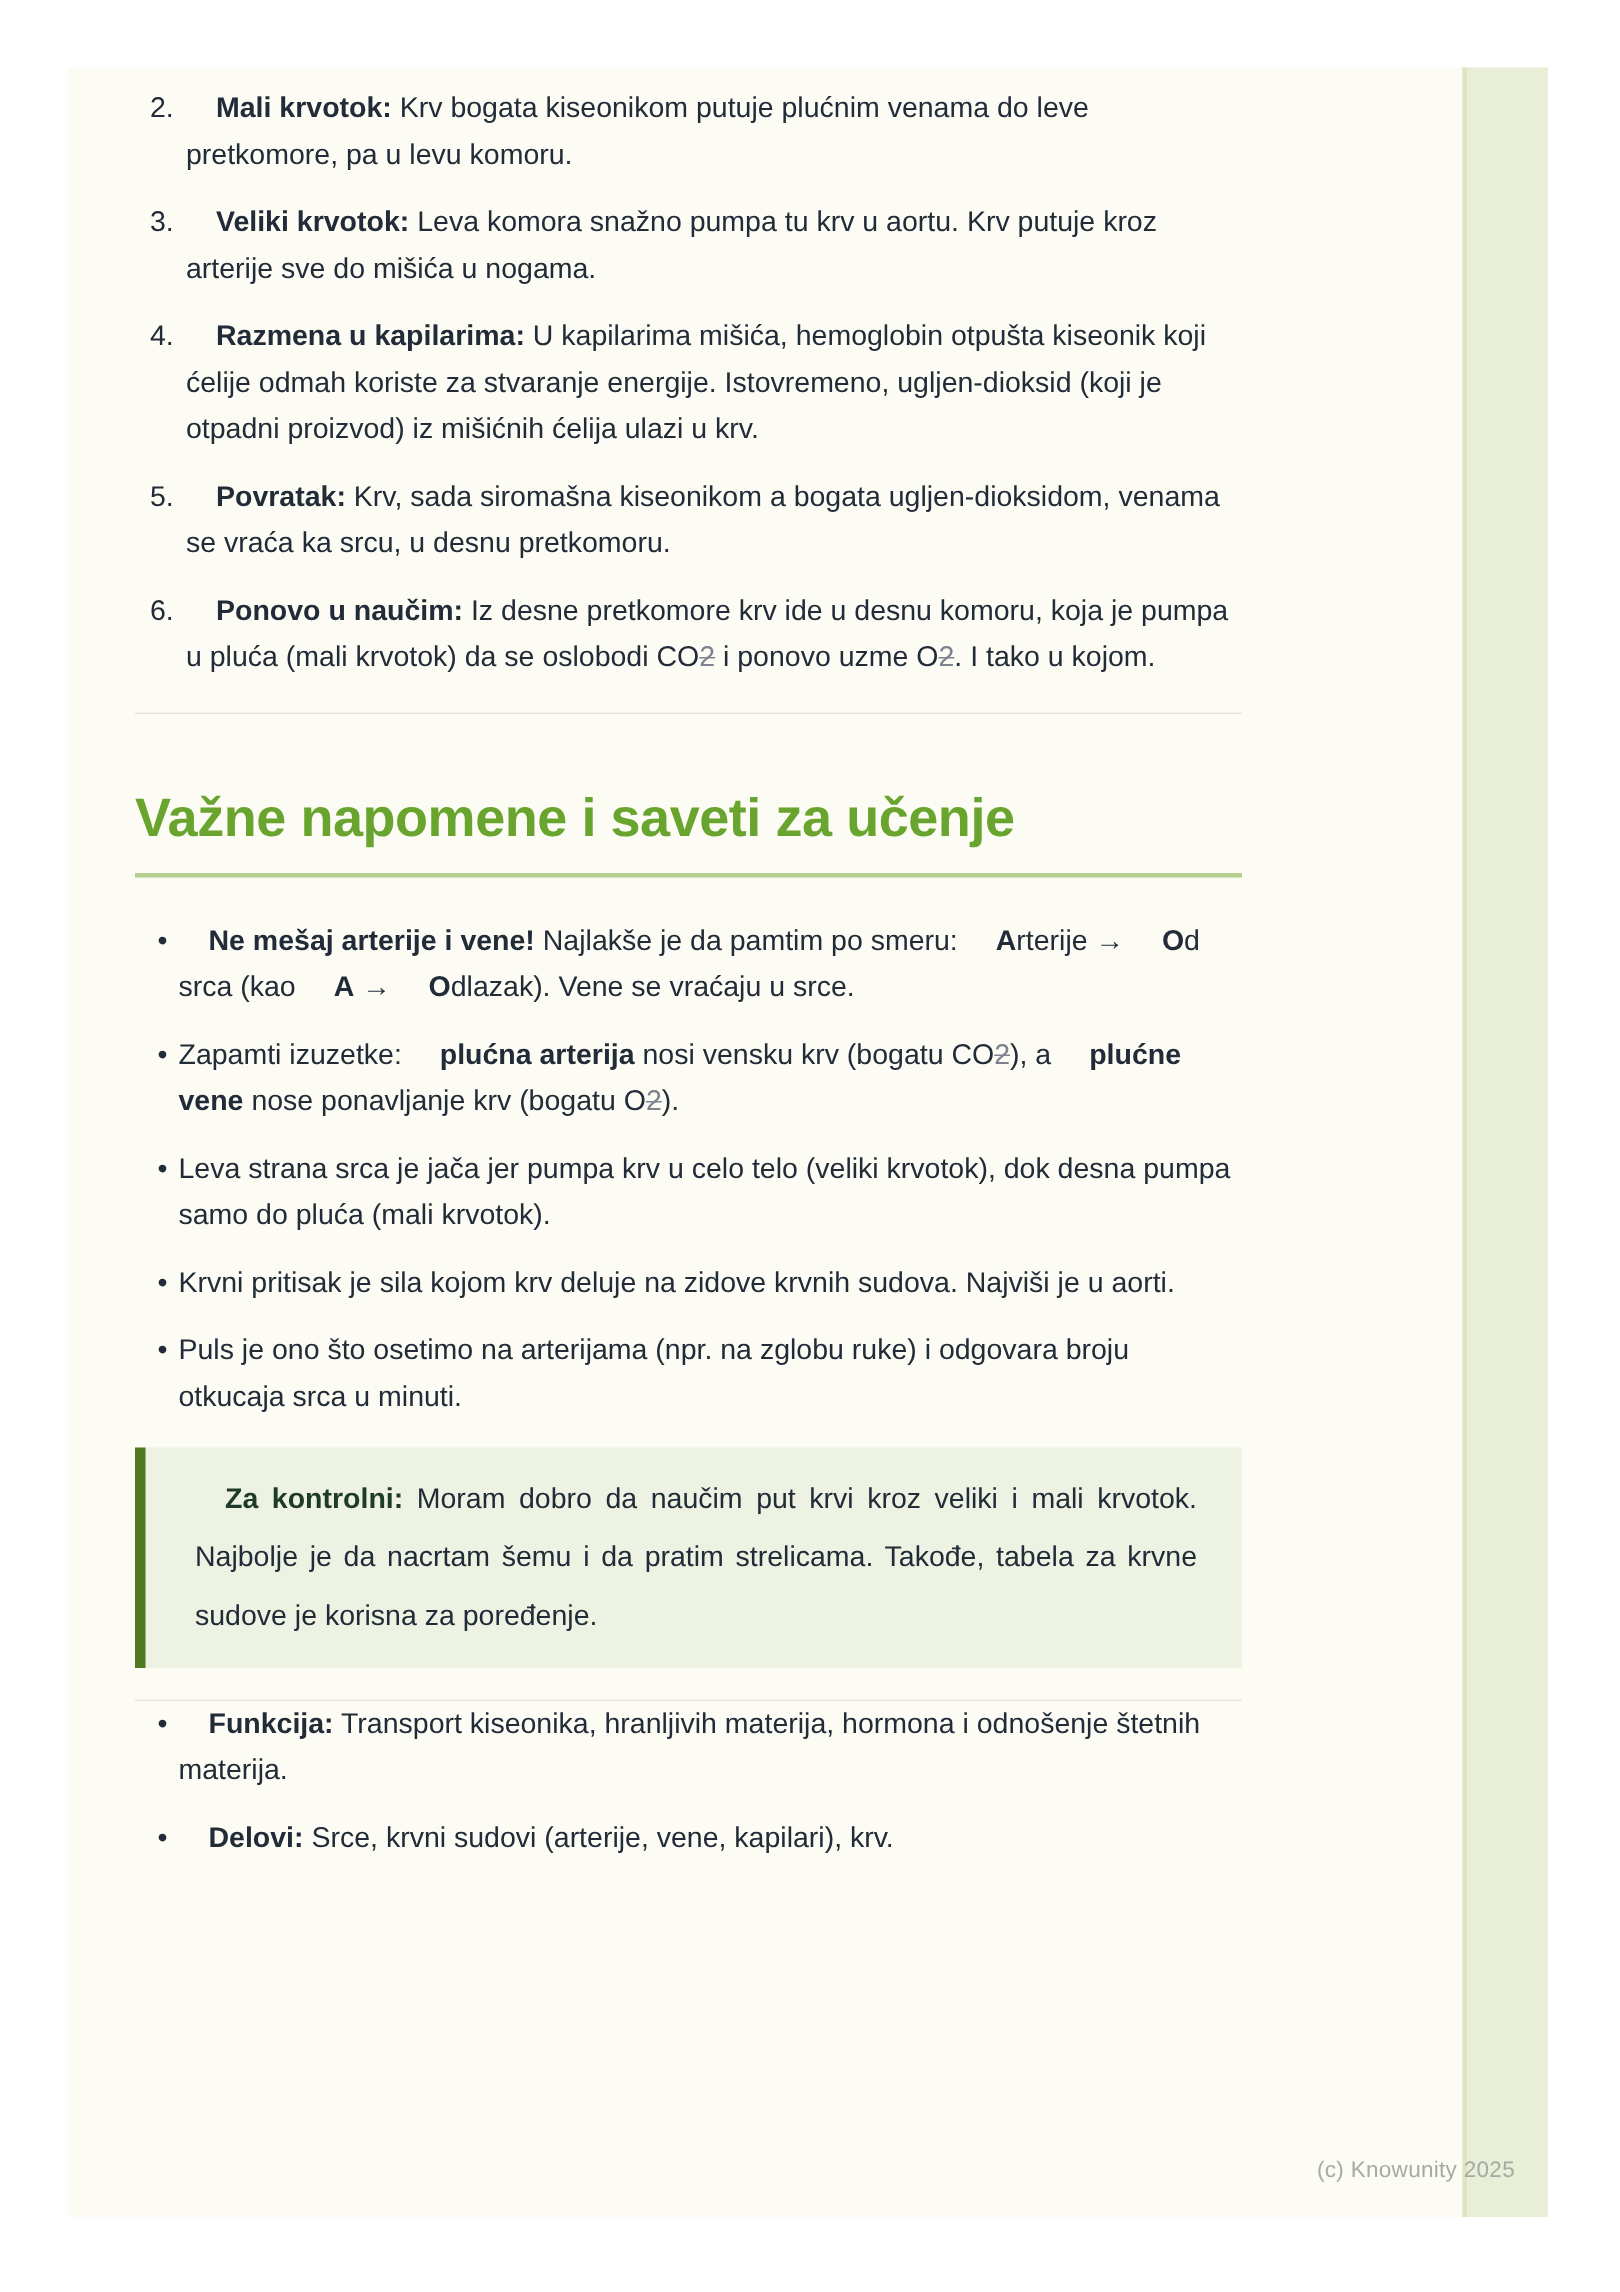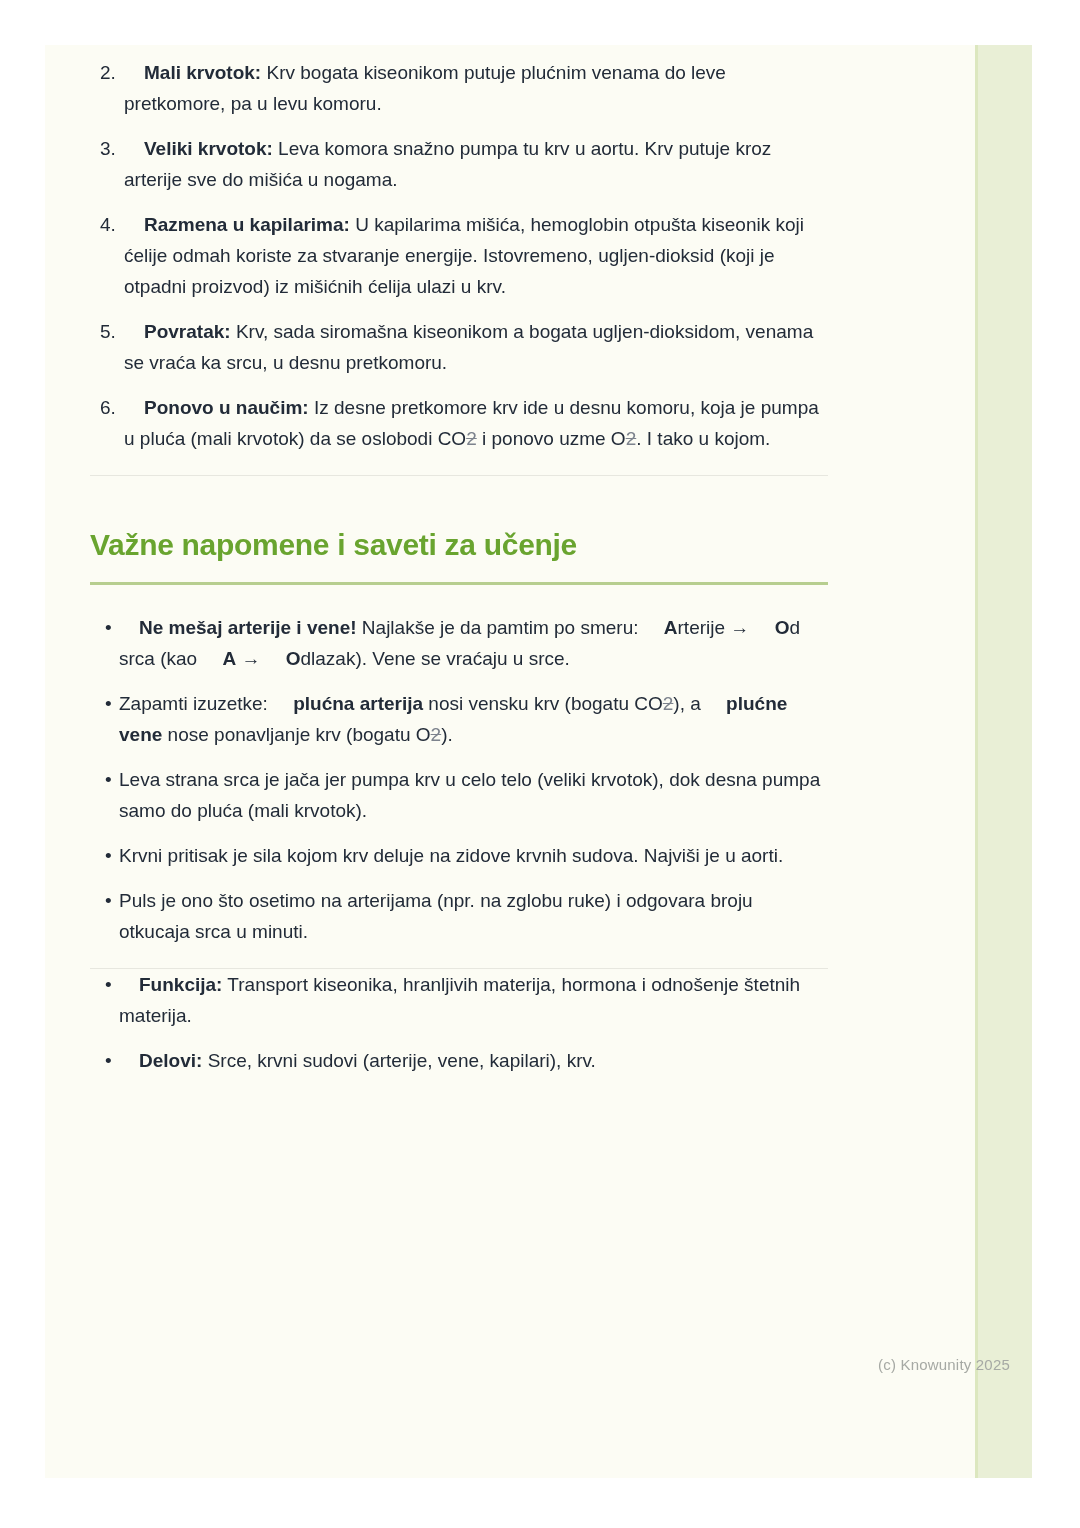--- a/index.html
+++ b/index.html
@@ -70,21 +70,21 @@
     color:var(--strike-text);
     text-decoration:line-through;
   }
   hr.divider{
     border:none;
     border-top:1px solid var(--divider);
     margin:21px 0 0 0;
   }
   h2.heading{
     margin-top:49px;
-    font-size:30px;
+    font-size:36px;
     line-height:40px;
     font-weight:700;
     color:var(--accent-green);
     letter-spacing:-0.3px;
     padding-bottom:17px;
     border-bottom:3px solid var(--heading-underline);
     margin-bottom:27px;
   }
   .callout{
     margin-top:18px;
@@ -93,21 +93,21 @@
     padding:15px 30px 15px 33px;
   }
   .callout-text{
     font-size:19px;
     line-height:39px;
     text-align:justify;
   }
   .callout-text .b{color:var(--callout-label);}
   .watermark{
     position:absolute;
-    top:1356px;
+    top:1438px;
     right:70px;
     font-size:15px;
     color:var(--watermark);
     letter-spacing:0.2px;
     z-index:5;
   }
 </style>
 </head>
 <body>
 
@@ -159,20 +159,23 @@
           <div class="li">
             <span class="marker dot">•</span>
             <span class="txt"><span>Krvni pritisak je sila kojom krv deluje na zidove krvnih sudova. Najviši je u aorti.</span></span>
           </div>
           <div class="li">
             <span class="marker dot">•</span>
             <span class="txt"><span>Puls je ono što osetimo na arterijama (npr. na zglobu ruke) i odgovara broju otkucaja srca u minuti.</span></span>
           </div>
         </div>
 
+      <div class="callout">
+        <p class="callout-text" id="callout-text"><span class="b">Za kontrolni:</span><span> Moram dobro da naučim put krvi kroz veliki i mali krvotok. Najbolje je da nacrtam šemu i da pratim strelicama. Takođe, tabela za krvne sudove je korisna za poređenje.</span></p>
+      </div>
 
       <hr class="divider">
 
 
       <div class="ulist" id="review-list">
           <div class="li">
             <span class="marker dot">•</span>
             <span class="txt"><span class="b">Funkcija:</span><span> Transport kiseonika, hranljivih materija, hormona i odnošenje štetnih materija.</span></span>
           </div>
           <div class="li">

